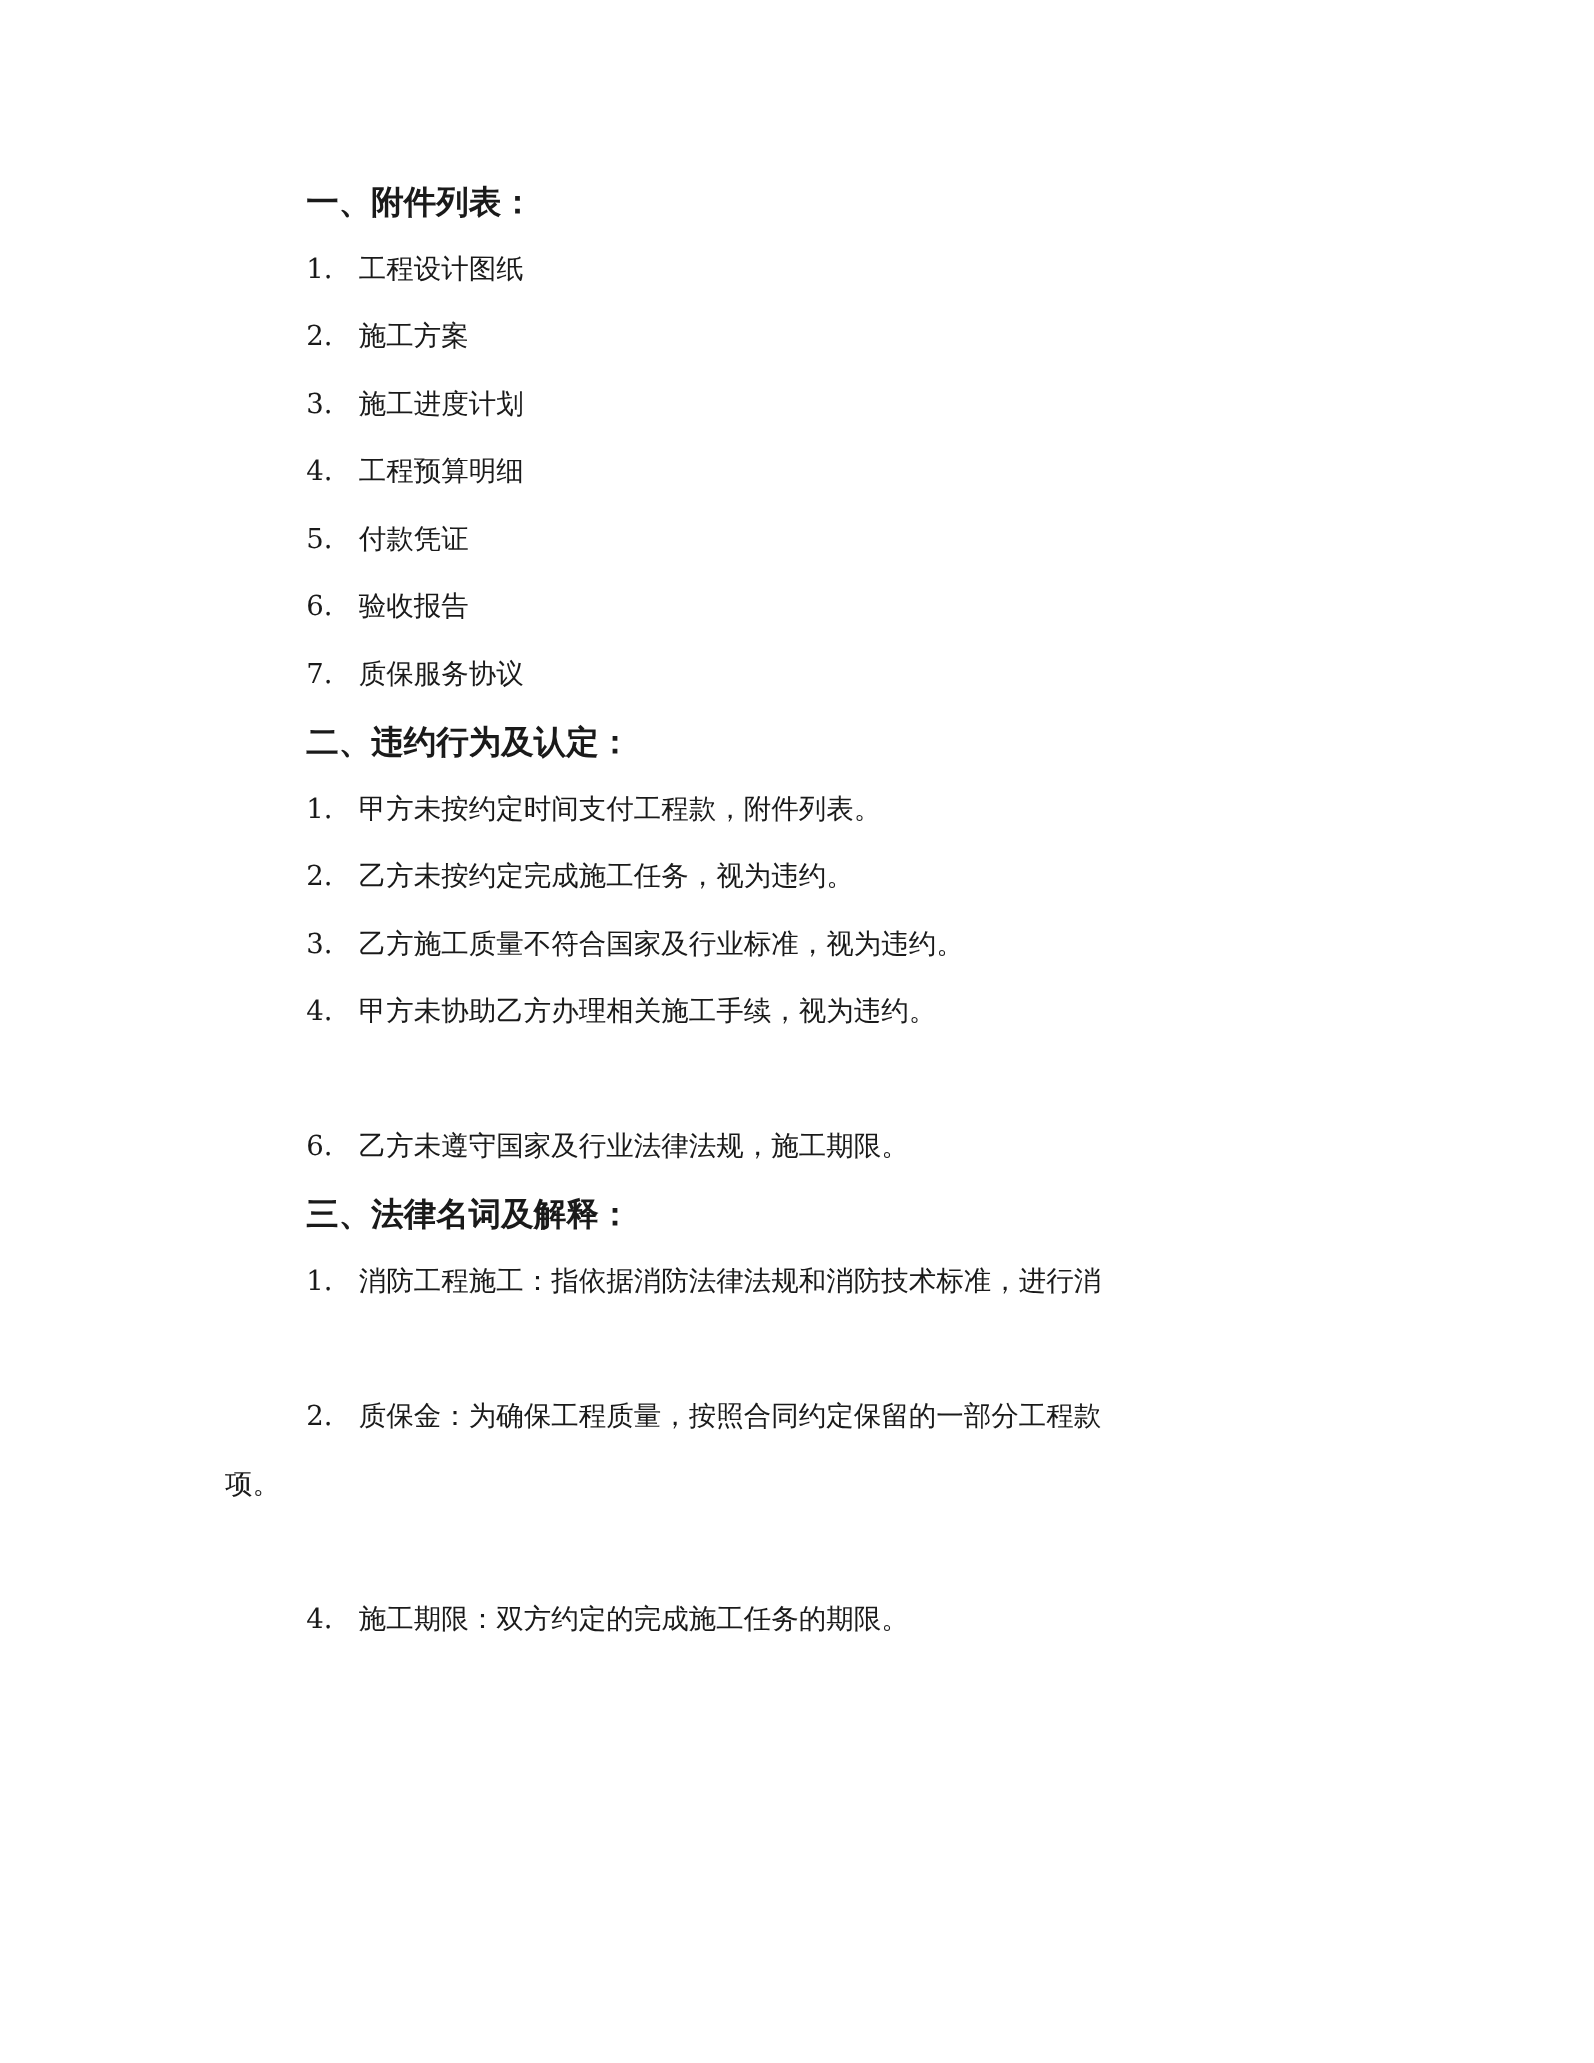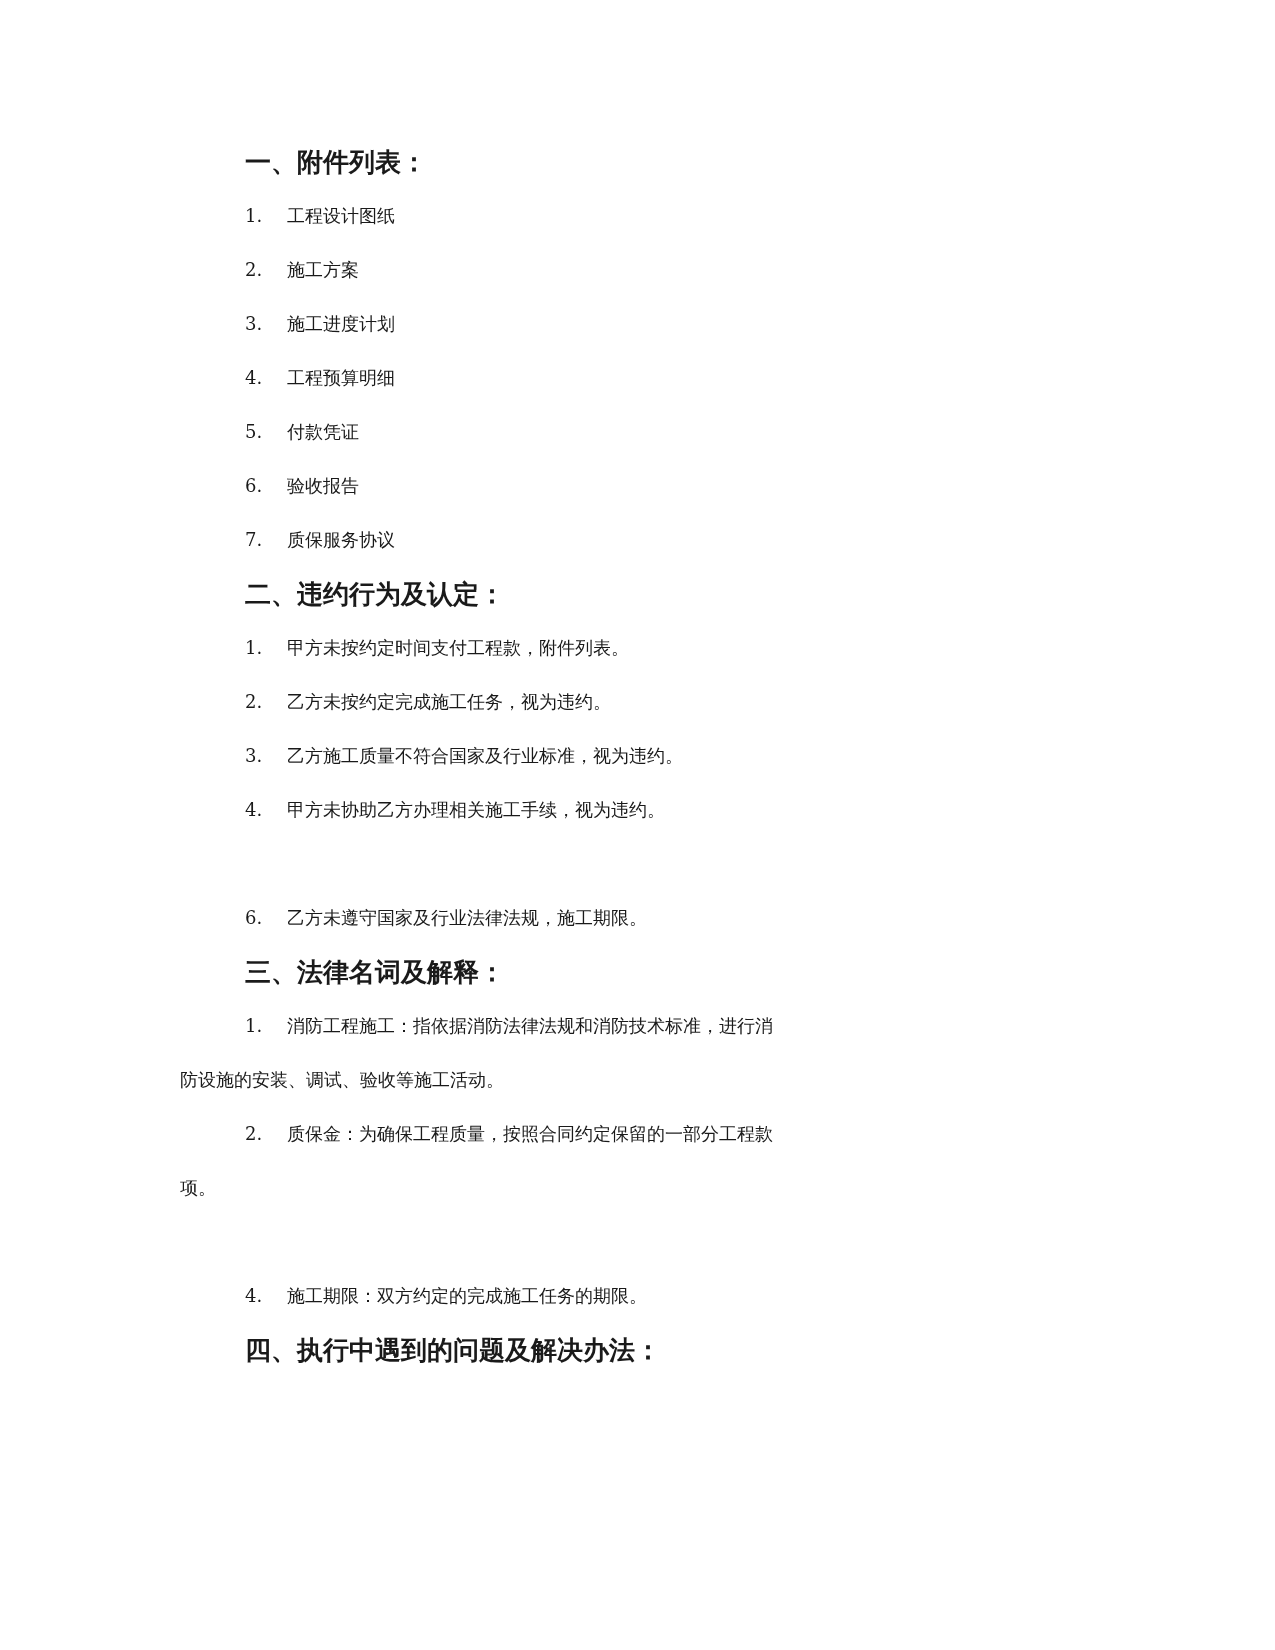--- a/index.html
+++ b/index.html
@@ -1,19 +1,19 @@
 <!DOCTYPE html>
 <html><head>
 <meta charset="utf-8">
 <style>
   html, body { margin: 0; padding: 0; background: #ffffff; }
   body { width: 1275px; height: 1650px; position: relative; overflow: hidden;
          font-family: "DejaVu Serif", "Liberation Serif", serif; color: #1a1a1a; }
   .page { position: absolute; left: 0; top: 0; width: 1275px; height: 1465px; }
-  .line { position: absolute; font-size: 18px; line-height: 34px; white-space: nowrap; }
+  .line { position: absolute; font-size: 22px; line-height: 34px; white-space: nowrap; }
   .heading { font-family: "DejaVu Sans", "Liberation Sans", sans-serif; font-weight: bold; font-size: 26px; }
   .num { display: inline-block; width: 42px; }
   .indent { left: 245px; }
   .left { left: 180px; }
 </style>
 </head>
 <body>
 
 <div class="page">
 
@@ -28,20 +28,18 @@
 
   <div class="line heading indent" style="top:577px">二、违约行为及认定：</div>
   <div class="line indent" style="top:631px"><span class="num">1.</span><span>甲方未按约定时间支付工程款，附件列表。</span></div>
   <div class="line indent" style="top:685px"><span class="num">2.</span><span>乙方未按约定完成施工任务，视为违约。</span></div>
   <div class="line indent" style="top:739px"><span class="num">3.</span><span>乙方施工质量不符合国家及行业标准，视为违约。</span></div>
   <div class="line indent" style="top:793px"><span class="num">4.</span><span>甲方未协助乙方办理相关施工手续，视为违约。</span></div>
   <div class="line indent" style="top:901px"><span class="num">6.</span><span>乙方未遵守国家及行业法律法规，施工期限。</span></div>
 
   <div class="line heading indent" style="top:955px">三、法律名词及解释：</div>
   <div class="line indent" style="top:1009px"><span class="num">1.</span><span>消防工程施工：指依据消防法律法规和消防技术标准，进行消</span></div>
-  <div class="line left" style="top:1063px">防设施的安装、调试、验收等施工活动。</div>
   <div class="line indent" style="top:1117px"><span class="num">2.</span><span>质保金：为确保工程质量，按照合同约定保留的一部分工程款</span></div>
   <div class="line left" style="top:1171px">项。</div>
   <div class="line indent" style="top:1279px"><span class="num">4.</span><span>施工期限：双方约定的完成施工任务的期限。</span></div>
 
-  <div class="line heading indent" style="top:1333px">四、执行中遇到的问题及解决办法：</div>
 
 </div>
 
 </body></html>

